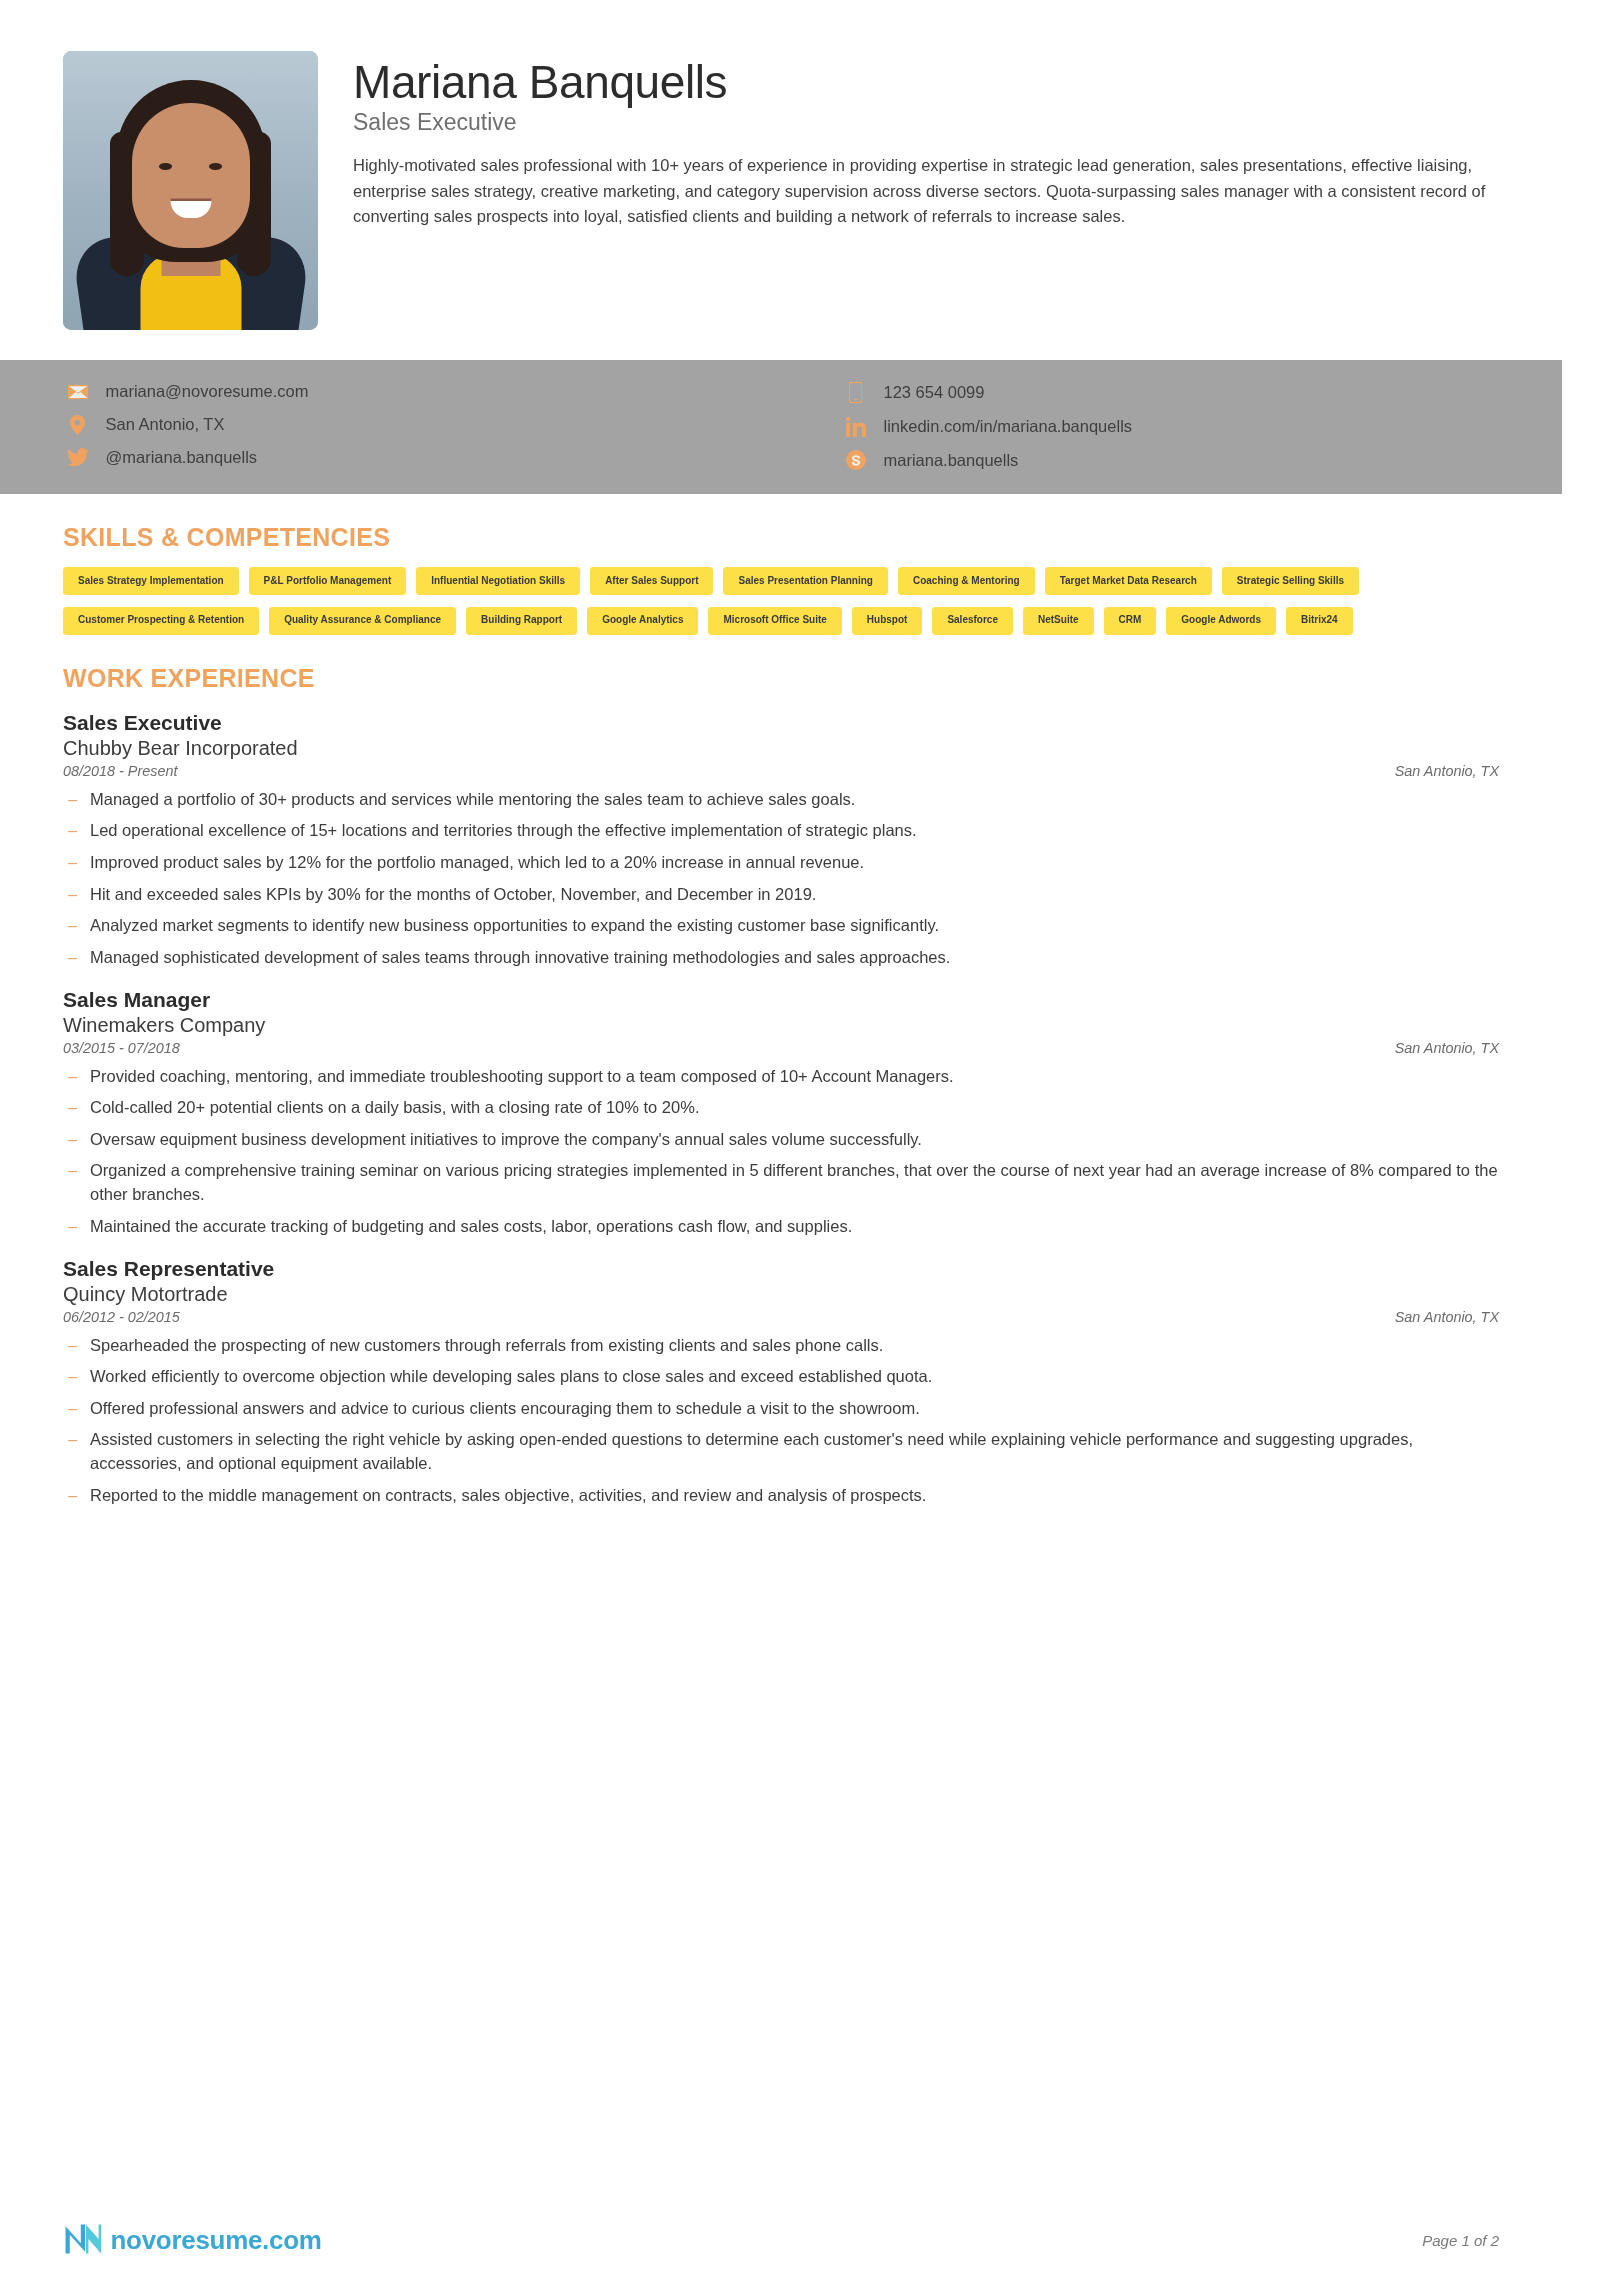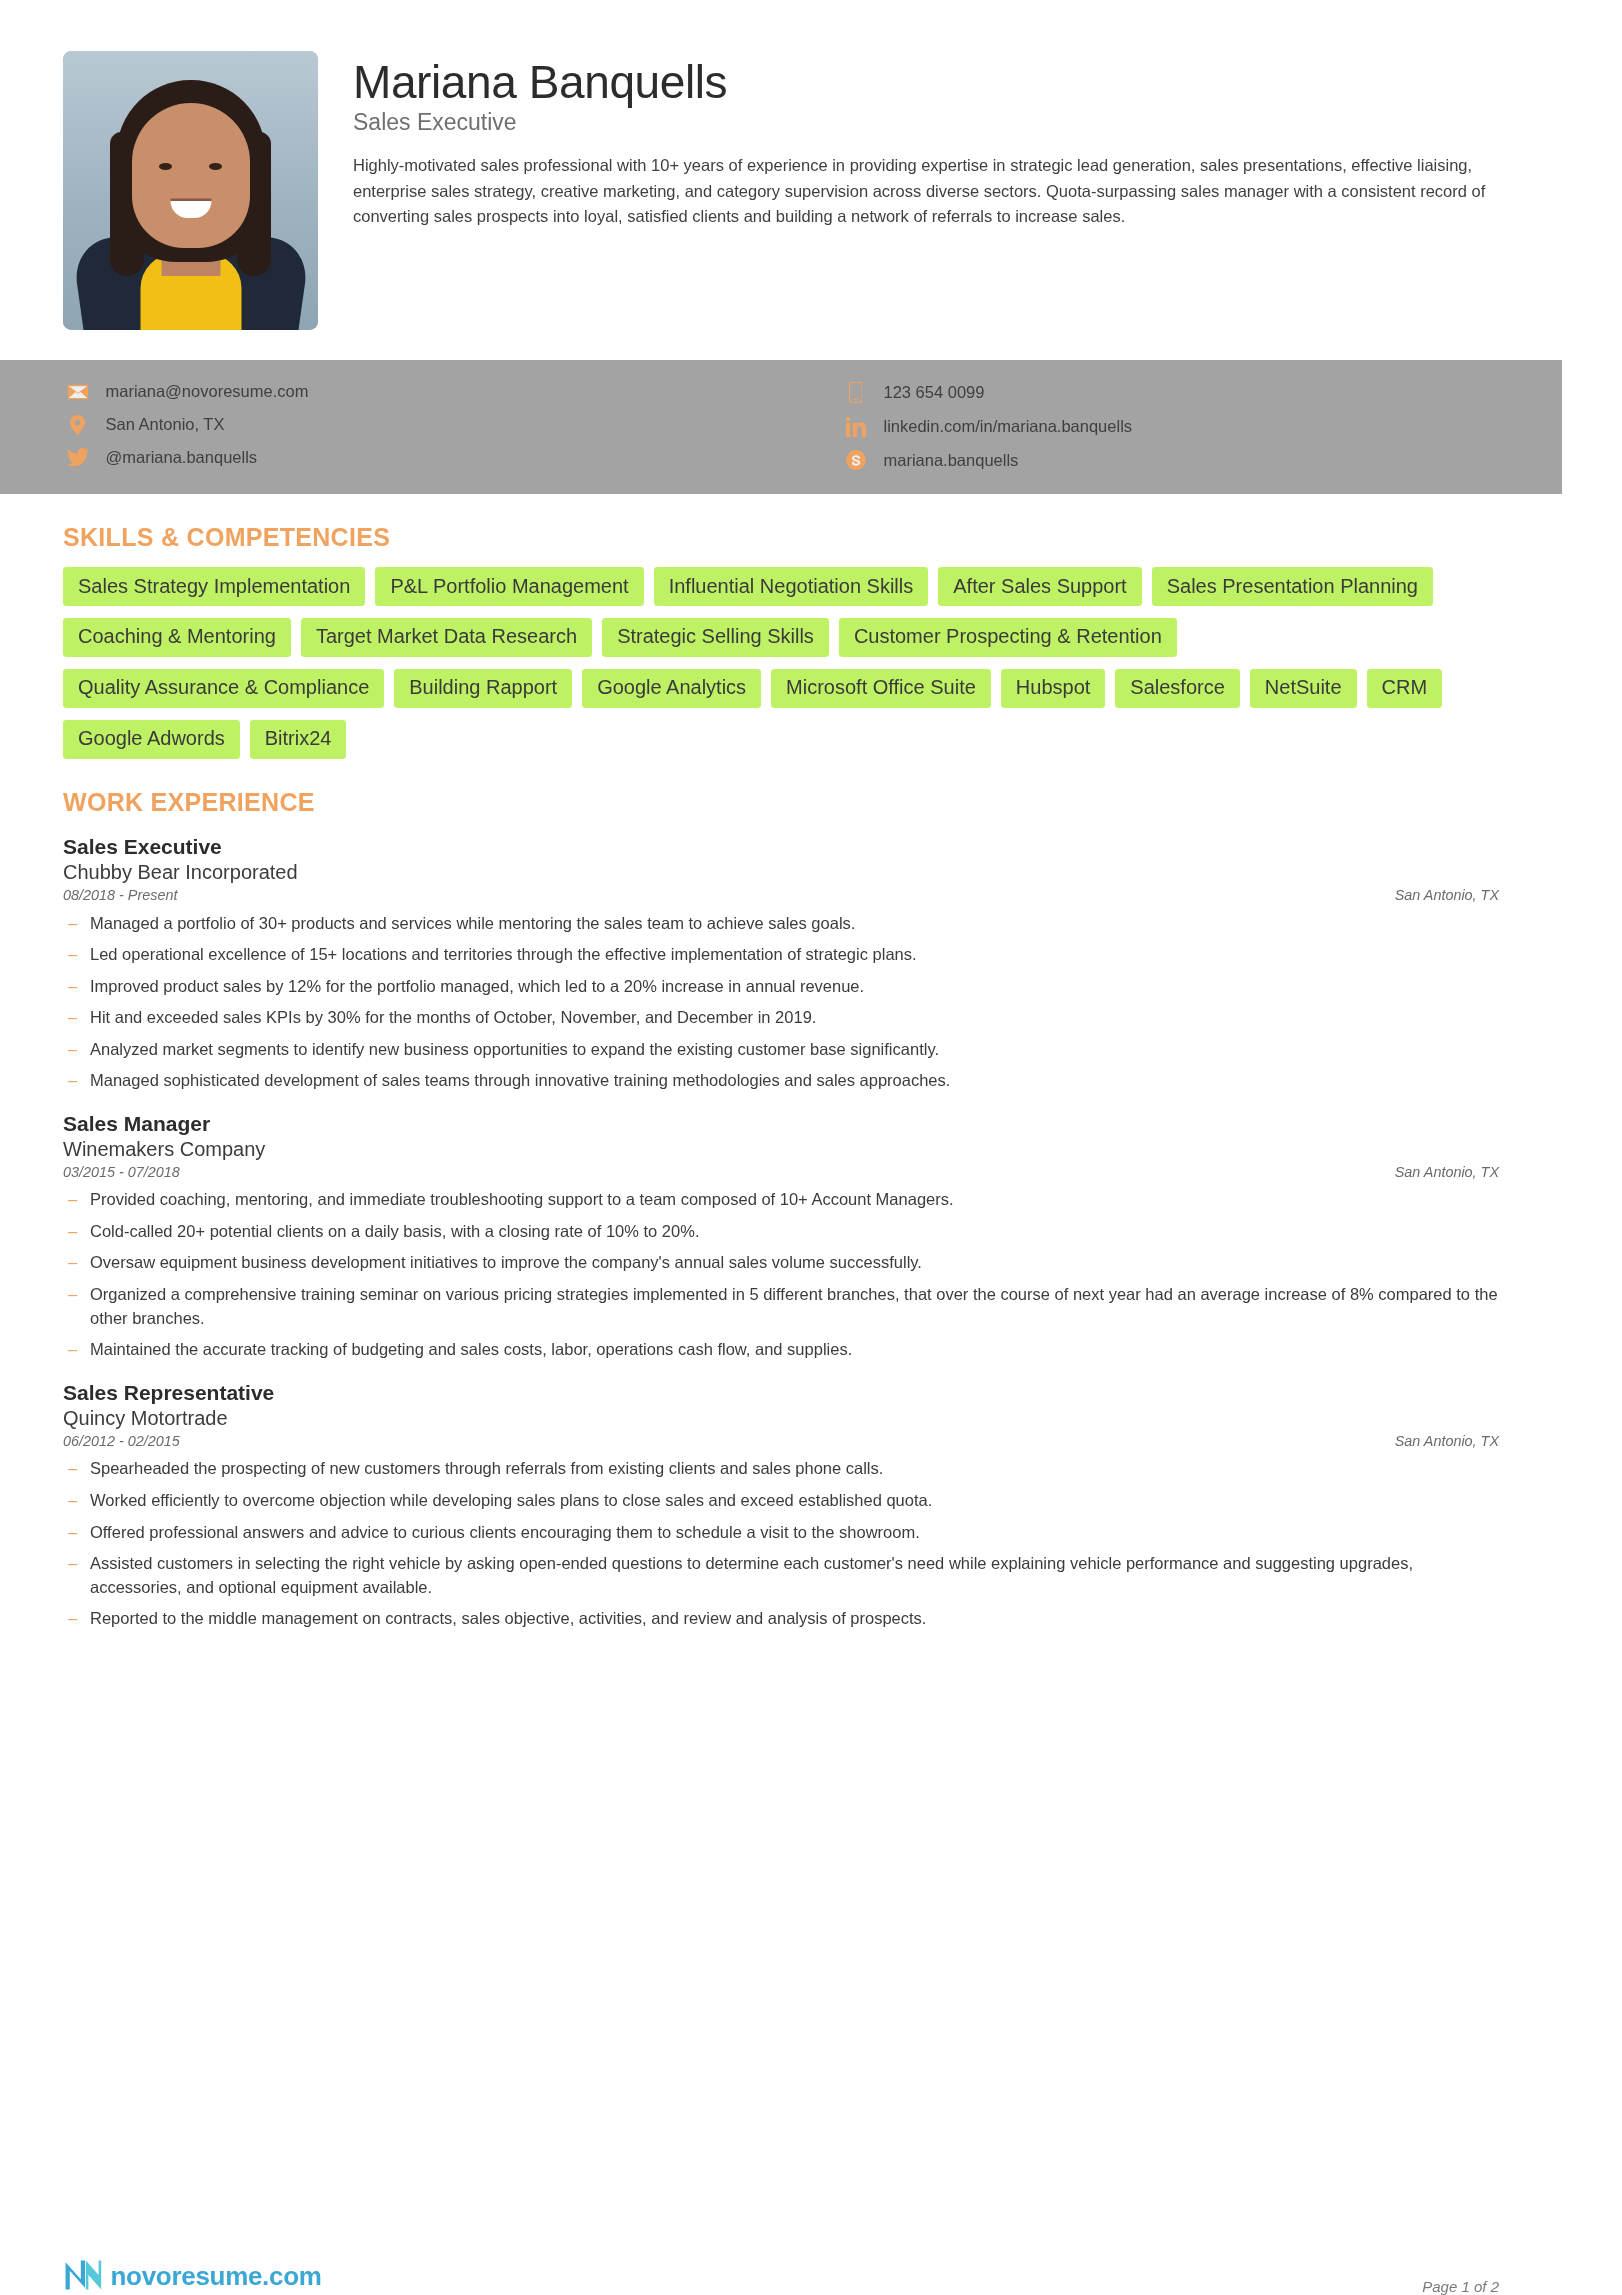--- a/index.html
+++ b/index.html
@@ -171,27 +171,28 @@
     letter-spacing: 0.3px;
     margin: 29px 0 15px 0;
   }
   .skills-wrap {
     display: flex;
     flex-wrap: wrap;
     gap: 12px 10px;
     max-width: 1420px;
   }
   .skill-chip {
-    background: #bef264;
+    background: #fde047;
     color: #3a3a3a;
-    font-size: 20px;
+    font-size: 10px;
     padding: 7.6px 15px 9.3px 15px;
     border-radius: 3.4px;
     white-space: nowrap;
     line-height: 1.1;
+    font-weight: bold;
   }
 
   
   .job { margin-bottom: 5px; }
   .job-role {
     font-size: 21px;
     font-weight: bold;
     color: #2c2c2c;
     margin: 18.6px 0 1.7px 0;
   }
@@ -234,21 +235,21 @@
   }
 
   
   .footer {
     position: absolute;
     left: 0; right: 0; bottom: 0;
     height: 110px;
     padding: 0 63px;
     box-sizing: border-box;
     display: flex;
-    align-items: flex-end;
+    align-items: center;
     justify-content: space-between;
   }
   .logo {
     display: flex;
     align-items: center;
     gap: 8.5px;
   }
   .logo-text {
     font-size: 26px;
     font-weight: bold;

